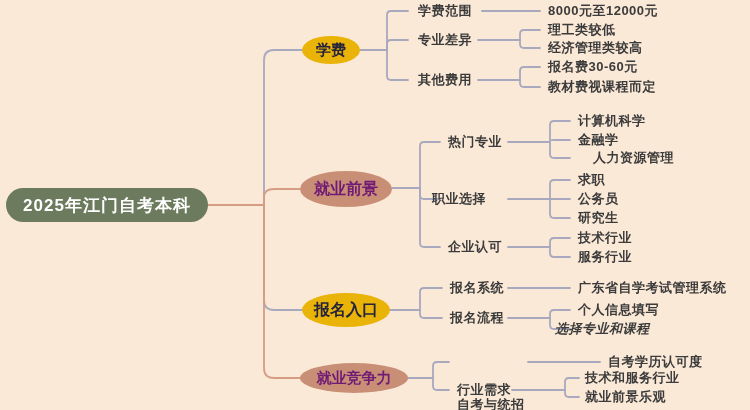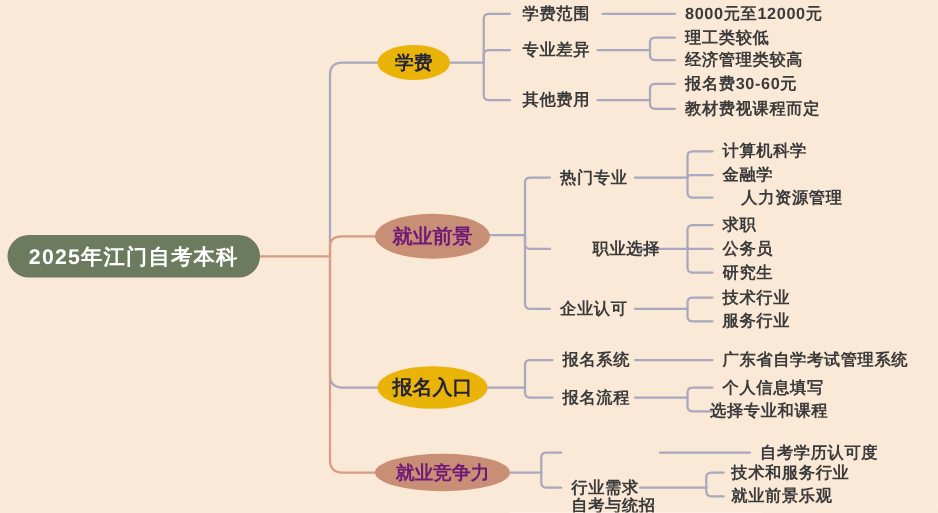--- a/index.html
+++ b/index.html
@@ -116,21 +116,21 @@
 
   <div class="node lavender" style="left:302px;top:36px;width:58px;height:28px;font-size:15px;">学费</div>
   <div class="node terracotta" style="left:300px;top:171px;width:92px;height:36px;font-size:16px;">就业前景</div>
   <div class="node lavender" style="left:302px;top:293px;width:88px;height:34px;font-size:16px;">报名入口</div>
   <div class="node terracotta" style="left:300px;top:363px;width:108px;height:30px;font-size:15px;">就业竞争力</div>
 
   <div class="sub" style="left:418px;top:11px;">学费范围</div>
   <div class="sub" style="left:418px;top:40px;">专业差异</div>
   <div class="sub" style="left:418px;top:80px;">其他费用</div>
   <div class="sub" style="left:448px;top:142px;">热门专业</div>
-  <div class="sub" style="left:474px;top:199px;">职业选择</div>
+  <div class="sub" style="left:432px;top:199px;">职业选择</div>
   <div class="sub" style="left:448px;top:247px;">企业认可</div>
   <div class="sub" style="left:450px;top:288px;">报名系统</div>
   <div class="sub" style="left:450px;top:318px;">报名流程</div>
   <div class="sub" style="left:457px;top:362px;margin-top:43px;">自考与统招</div>
   <div class="sub" style="left:457px;top:390px;">行业需求</div>
 
   <div class="leaf" style="left:548px;top:11px;">8000元至12000元</div>
   <div class="leaf" style="left:548px;top:30px;">理工类较低</div>
   <div class="leaf" style="left:548px;top:48px;text-align:center;">经济管理类较高</div>
   <div class="leaf" style="left:548px;top:67px;">报名费30-60元</div>
@@ -138,18 +138,18 @@
   <div class="leaf" style="left:578px;top:121px;">计算机科学</div>
   <div class="leaf" style="left:578px;top:140px;">金融学</div>
   <div class="leaf" style="left:593px;top:158px;text-align:right;">人力资源管理</div>
   <div class="leaf" style="left:578px;top:180px;">求职</div>
   <div class="leaf" style="left:578px;top:199px;">公务员</div>
   <div class="leaf" style="left:578px;top:218px;">研究生</div>
   <div class="leaf" style="left:578px;top:238px;">技术行业</div>
   <div class="leaf" style="left:578px;top:257px;">服务行业</div>
   <div class="leaf" style="left:578px;top:288px;">广东省自学考试管理系统</div>
   <div class="leaf" style="left:578px;top:310px;">个人信息填写</div>
-  <div class="leaf" style="left:568px;top:329px;">选择专业和课程</div>
+  <div class="leaf" style="left:555px;top:329px;font-style:italic;">选择专业和课程</div>
   <div class="leaf" style="left:608px;top:362px;">自考学历认可度</div>
   <div class="leaf" style="left:585px;top:378px;">技术和服务行业</div>
   <div class="leaf" style="left:585px;top:397px;">就业前景乐观</div>
 
 </div>
 
 </body></html>

